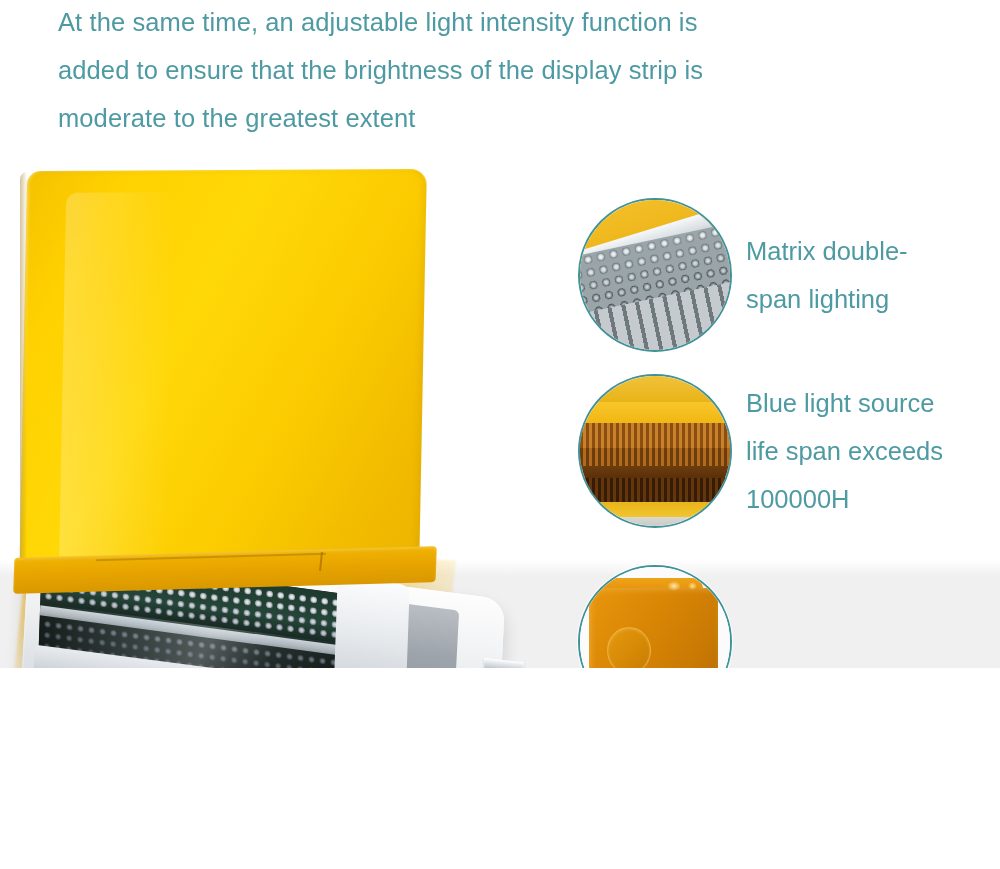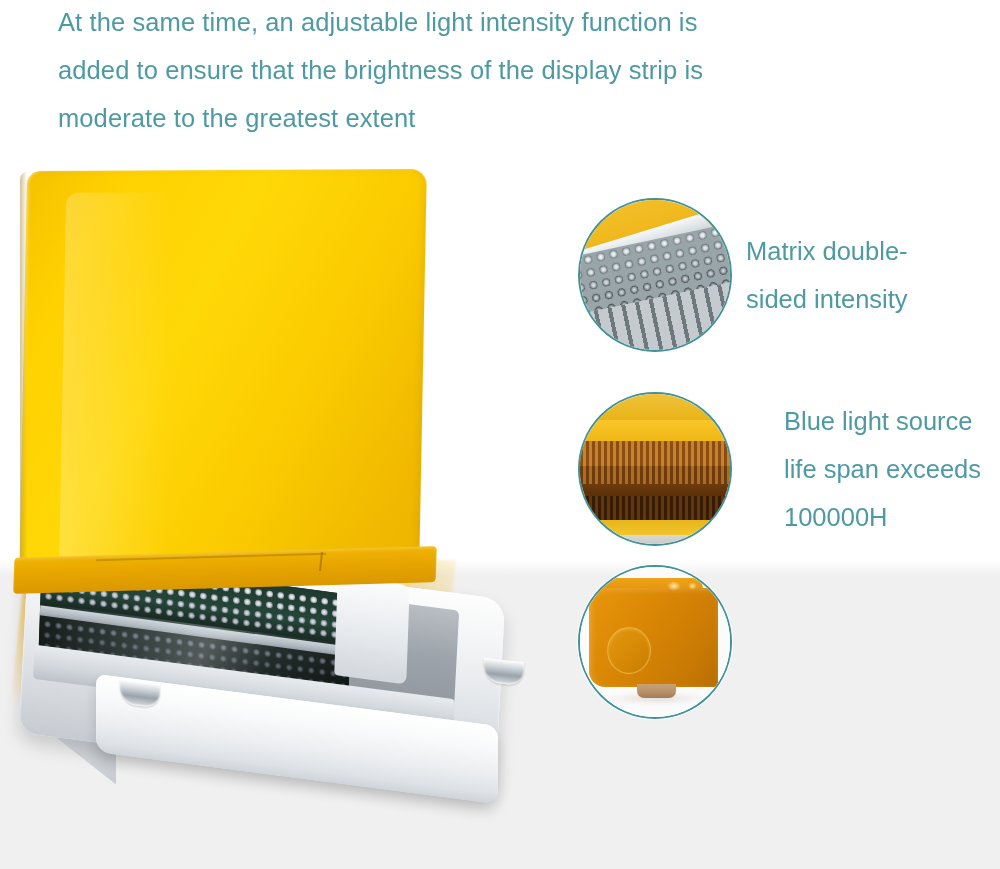--- a/index.html
+++ b/index.html
@@ -8,21 +8,21 @@
     padding: 0;
     background: #ffffff;
   }
   body {
     font-family: "Liberation Sans", sans-serif;
   }
 
   #page {
     position: relative;
     width: 1000px;
-    height: 869px;
+    height: 668px;
     overflow: hidden;
     background: #ffffff;
   }
 
   
   .bg-white-top {
     position: absolute;
     left: 0; top: 0;
     width: 1000px; height: 576px;
     background: #ffffff;
@@ -329,21 +329,21 @@
   .feature-label {
     margin-left: 14px;
     font-size: 25.5px;
     line-height: 48px;
     color: #4e9aa3;
     white-space: pre-line;
     max-width: 250px;
   }
 
   #feature-1 { left: 578px; top: 198px; }
-  #feature-2 { left: 578px; top: 392px; gap: 38px; }
+  #feature-2 { left: 578px; top: 374px; }
   #feature-3 { left: 578px; top: 565px; }
 
   
   .thumb1-yellow {
     position: absolute;
     left: -30px; top: -72px;
     width: 260px; height: 120px;
     background: linear-gradient(to bottom, #f7c83c 0%, #f0b91f 70%, #e5ac12 100%);
     transform: rotate(-17deg);
   }
@@ -533,21 +533,21 @@
   </div>
 
   <div class="feature" id="feature-1">
     <div class="feature-thumb">
       <div class="thumb1-yellow"></div>
       <div class="thumb1-white-strip"></div>
       <div class="thumb1-leds"></div>
       <div class="thumb1-slats"></div>
     </div>
     <div class="feature-label">Matrix double-
-sided intensity</div>
+span lighting</div>
   </div>
 
   <div class="feature" id="feature-2">
     <div class="feature-thumb">
       <div class="thumb2">
         <div class="t2-band t2-b1"></div>
         <div class="t2-band t2-b2"></div>
         <div class="t2-band t2-b3"></div>
         <div class="t2-band t2-b4"></div>
         <div class="t2-band t2-b5"></div>

